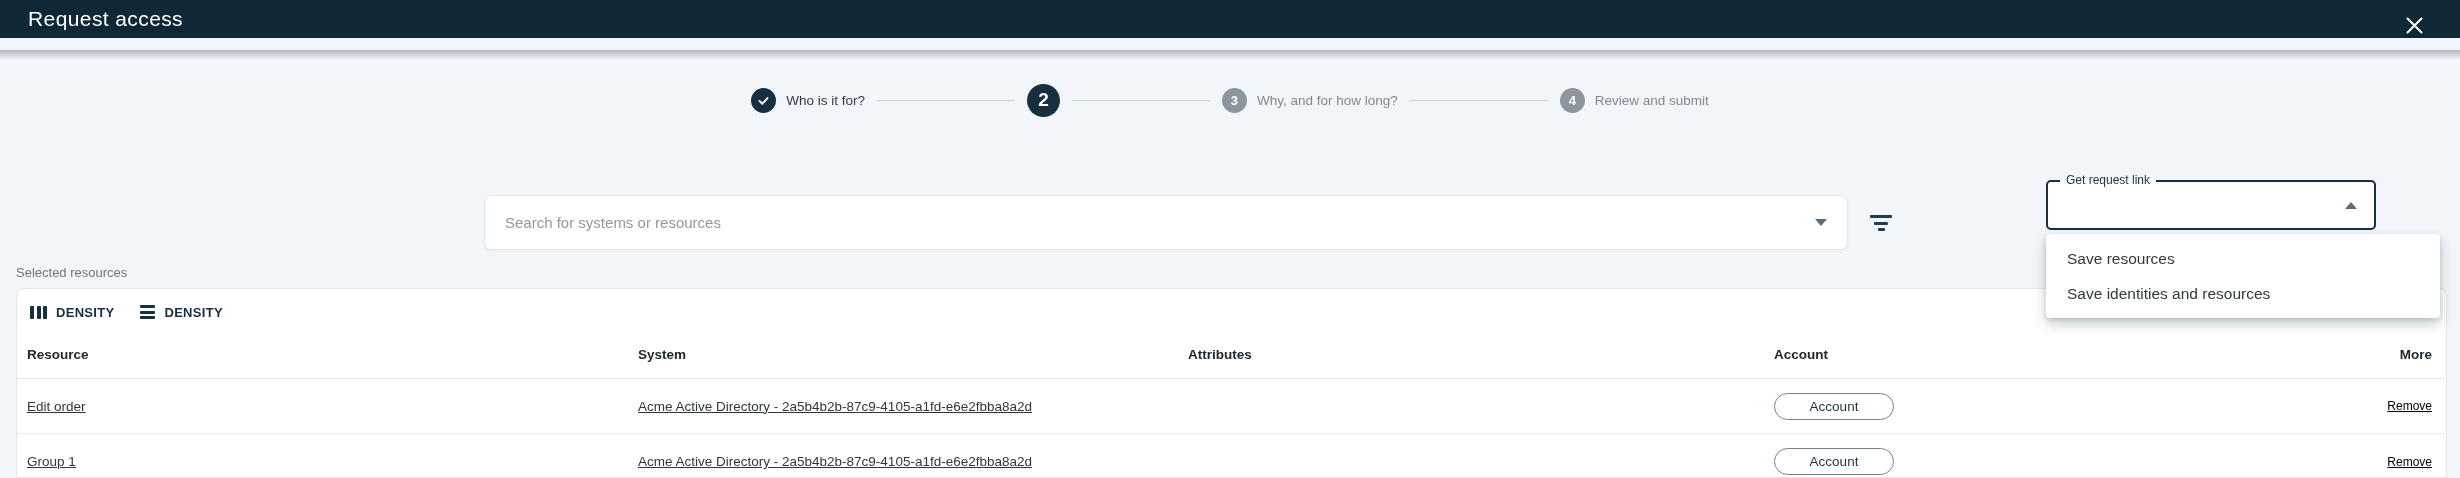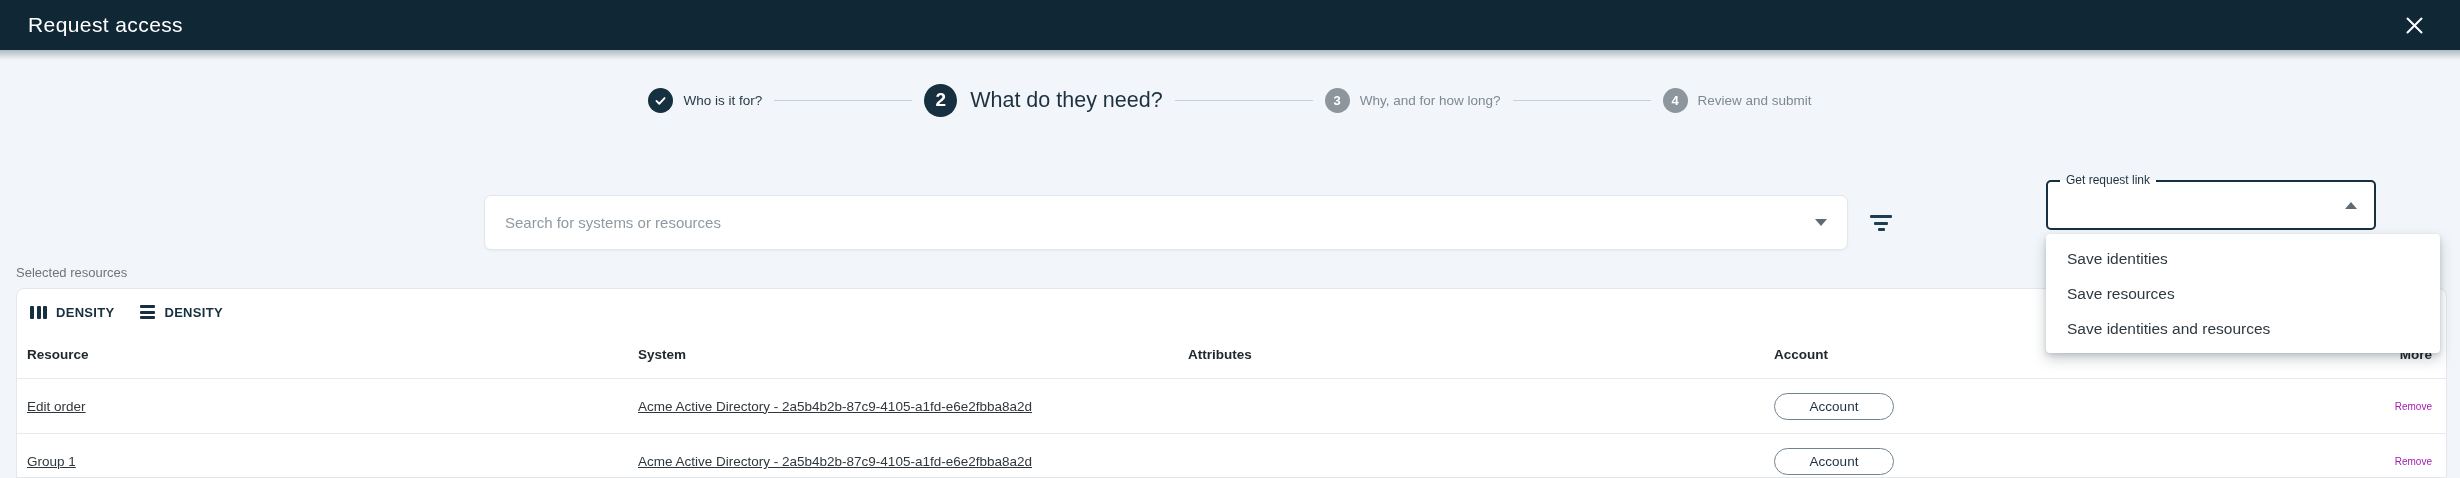--- a/index.html
+++ b/index.html
@@ -7,21 +7,21 @@
   body {
     font-family:"Liberation Sans", sans-serif;
     background:#f2f6fa;
     position:relative;
     overflow:hidden;
     color:#1c2b35;
   }
 
   
   .appbar {
-    position:absolute; top:0; left:0; width:2460px; height:50px;
+    position:absolute; top:0; left:0; width:2460px; height:38px;
     background:#102736;
     display:flex; align-items:center;
     padding:0 28px;
     z-index:20;
   }
   .appbar-shadow {
     position:absolute; top:50px; left:0; width:2460px; height:10px;
     background:linear-gradient(to bottom, rgba(40,60,75,0.32), rgba(40,60,75,0));
     z-index:19;
   }
@@ -167,21 +167,21 @@
   .c-resource   { left:10px; }
   .c-system     { left:621px; }
   .c-attributes { left:1171px; }
   .c-account    { left:1757px; }
   .c-more       { right:14px; justify-content:flex-end; }
   .th { font-weight:700; color:#20292f; }
   .cell-link {
     color:#30373c; text-decoration:underline; cursor:pointer;
   }
   .remove-link {
-    color:#a21caf; cursor:pointer; font-size:10px;
+    color:#000000; text-decoration:underline; cursor:pointer; font-size:12px;
   }
   .account-chip {
     min-width:120px; height:27px; padding:0 22px;
     border:1px solid #72838e; border-radius:14px;
     background:#ffffff;
     display:flex; align-items:center; justify-content:center;
     font-size:13.5px; color:#1d3140;
     cursor:pointer;
   }
 </style>
@@ -206,21 +206,20 @@
         <path d="M4.5 12.8 l5.2 5.2 L19.5 7.5" stroke="#ffffff" stroke-width="3.4" fill="none" stroke-linecap="round" stroke-linejoin="round"></path>
       </svg>
     </span>
     <span class="step-label">Who is it for?</span>
   </div>
 
   <div class="connector"></div>
 
   <div class="step active">
     <span class="step-circle lg">2</span>
-    <span class="step-label">What do they need?</span>
   </div>
 
   <div class="connector"></div>
 
   <div class="step upcoming">
     <span class="step-circle sm gray">3</span>
     <span class="step-label">Why, and for how long?</span>
   </div>
 
   <div class="connector"></div>
@@ -244,21 +243,20 @@
     <span class="filter-bar b3"></span>
   </span>
 </button>
 
 <div class="request-select">
   <span class="request-select-label">Get request link</span>
   <span class="caret-up"></span>
 </div>
 
 <div class="request-menu">
-  <div class="request-menu-item">Save identities</div>
   <div class="request-menu-item">Save resources</div>
   <div class="request-menu-item">Save identities and resources</div>
 </div>
 
 <div class="section-label">Selected resources</div>
 
 <div class="panel">
 
   <div class="panel-toolbar">
     <button class="tool-btn">

